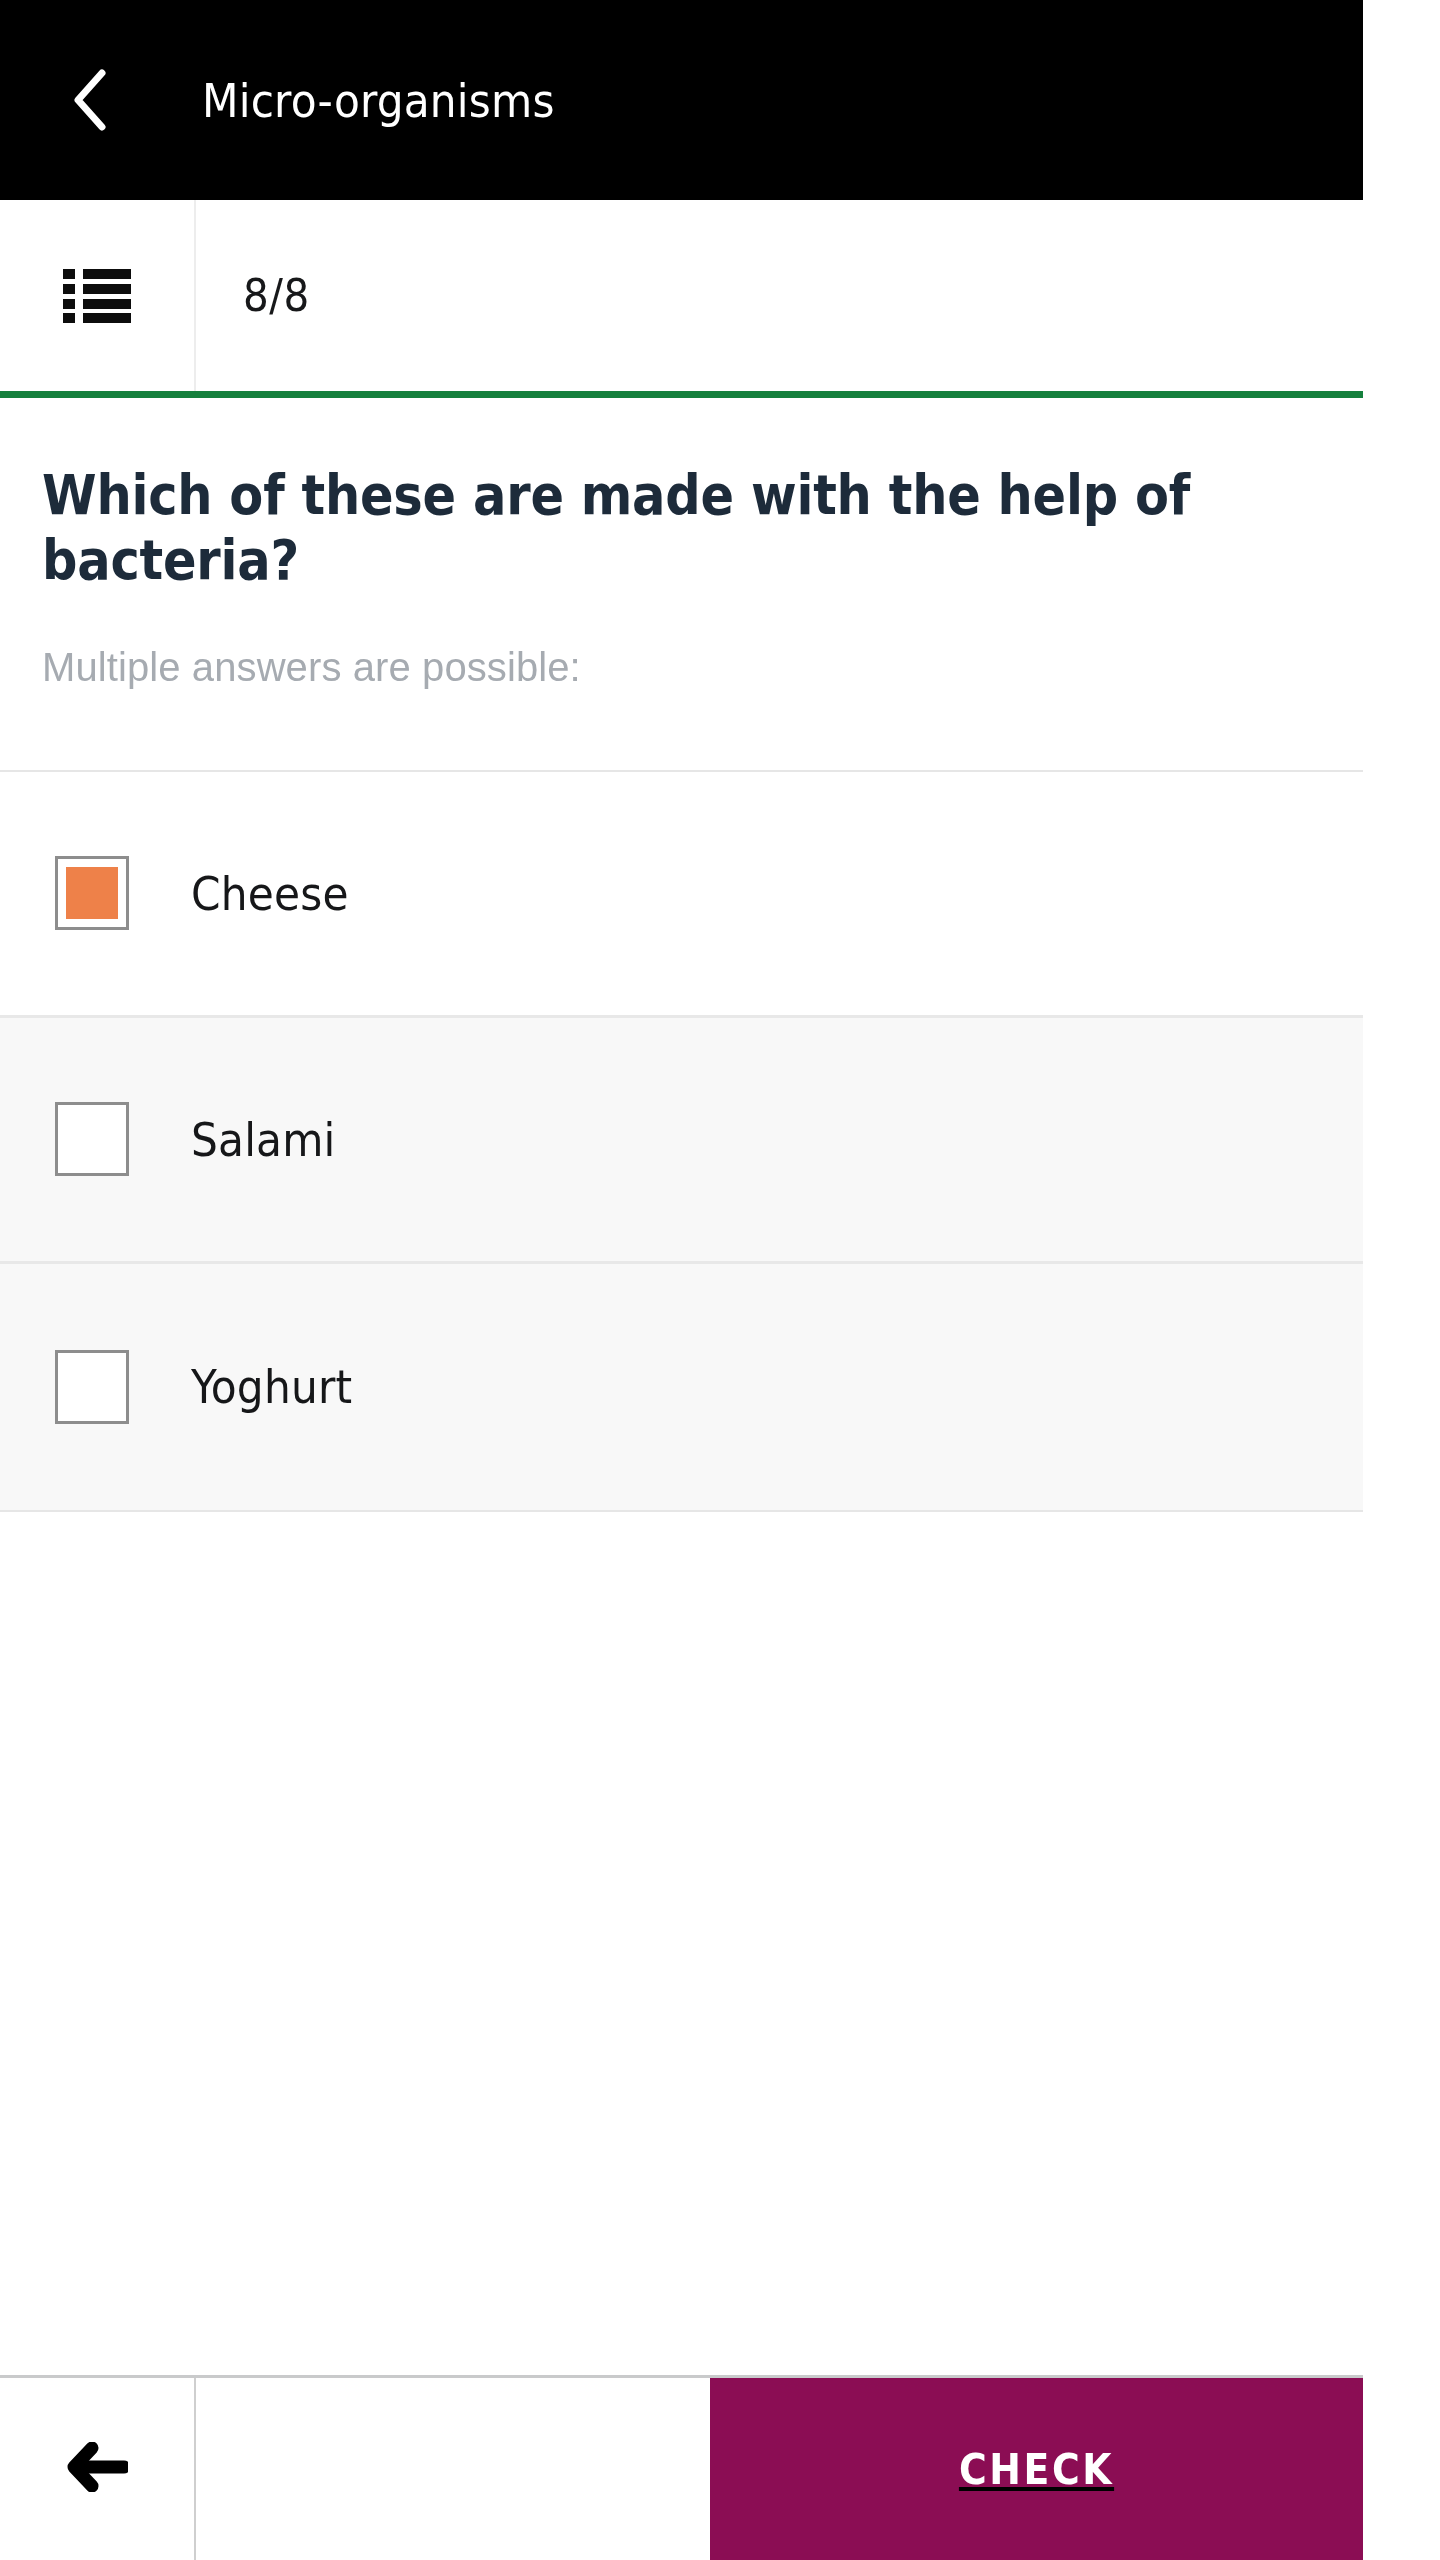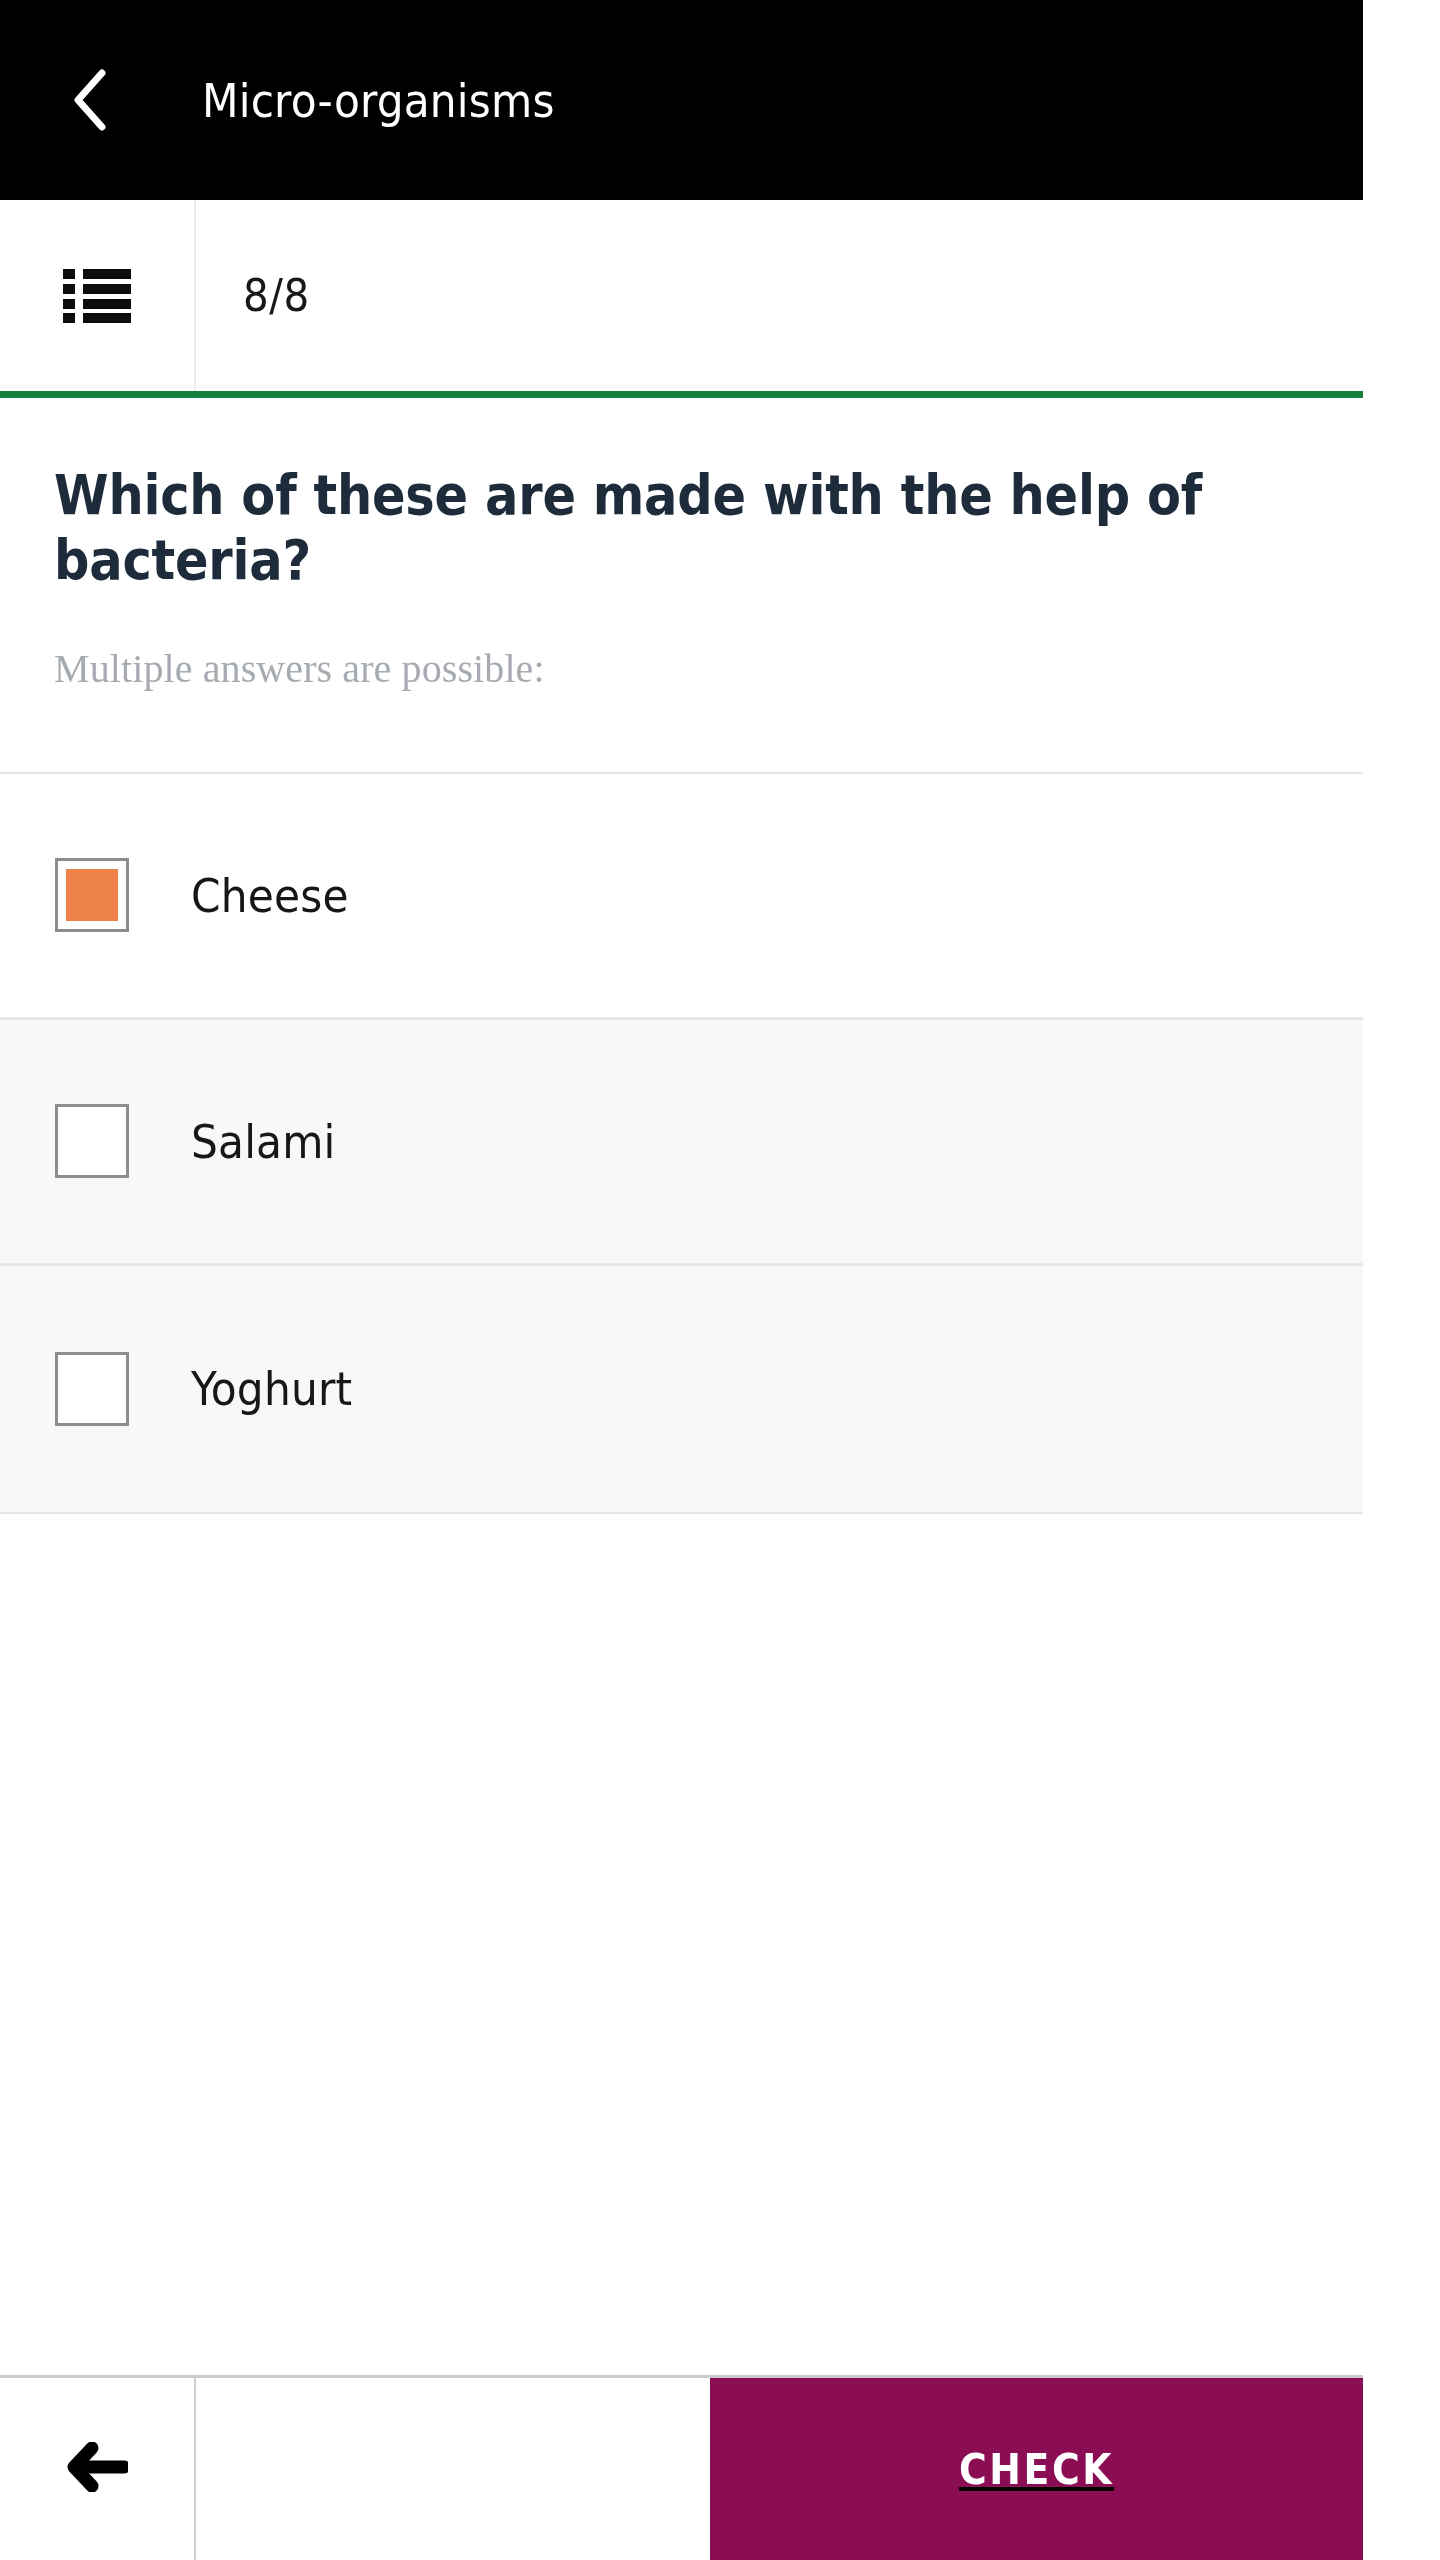--- a/index.html
+++ b/index.html
@@ -87,38 +87,38 @@
   .toolbar-count {
     font-size: 45px;
     color: #17181a;
     font-family: "DejaVu Sans Condensed", "Liberation Sans Narrow", "Liberation Sans", sans-serif;
     font-weight: 400;
     letter-spacing: 0.5px;
   }
 
   
   .question-wrap {
-    padding: 65px 54px 0 54px;
+    padding: 65px 54px 0 42px;
     box-sizing: border-box;
   }
   .question-title {
     color: #1d2b3a;
     font-size: 55px;
     line-height: 1.18;
     font-weight: 700;
     font-family: "DejaVu Sans Condensed", "Liberation Sans Narrow", "Liberation Sans", sans-serif;
     margin: 0;
     max-width: 1240px;
     letter-spacing: -0.2px;
   }
   .question-subtitle {
     color: #a6abb1;
     font-size: 40px;
     font-weight: 400;
-    font-family: Liberation Serif, serif;
+    font-family: Liberation Sans, sans-serif;
     margin: 52px 0 0 0;
     letter-spacing: 0.1px;
   }
 
   
   .answers {
     margin-top: 80px;
     border-top: 2px solid #e6e6e6;
     border-bottom: 2px solid #e6e6e6;
     background: #ffffff;

